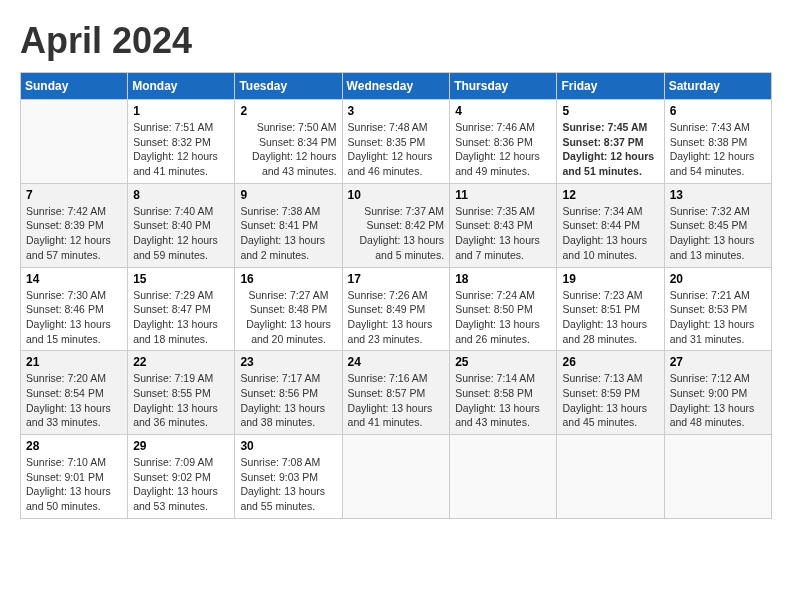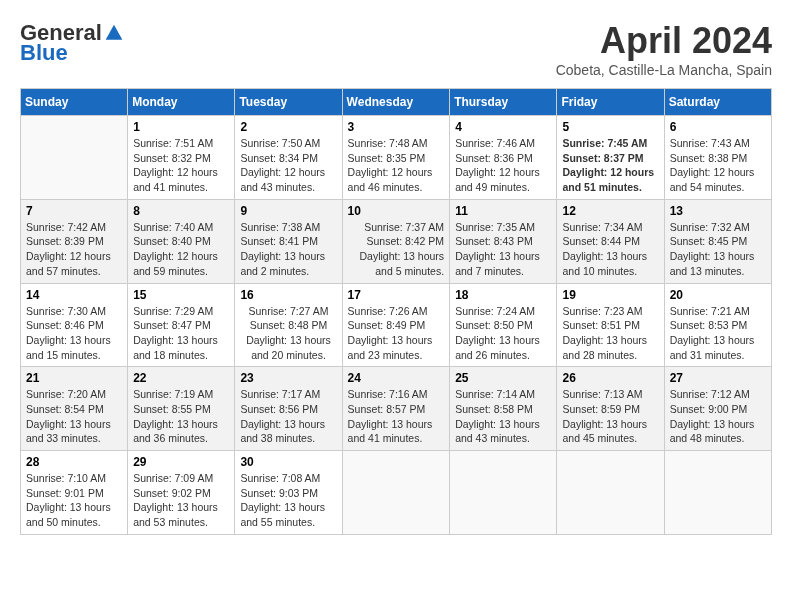--- a/index.html
+++ b/index.html
@@ -86,32 +86,22 @@
       line-height: 1.4;
     }
     .empty-cell {
       background-color: #f9f9f9 !important;
     }
   </style>
 </head>
 <body>
 
 <div class="header">
-  <div class="logo">
-    <div class="logo-text">
-      <span class="logo-general">General</span>
-      <svg class="logo-icon" viewBox="0 0 24 24">
-        <polygon points="12,2 22,20 2,20" fill="#1a6abf"></polygon>
-      </svg>
-    </div>
-    <span class="logo-blue" style="color:#1a6abf;font-size:22px;font-weight:bold;margin-top:-6px;">Blue</span>
-  </div>
   <div class="title-block">
     <div class="month-title">April 2024</div>
-    <div class="location">Cobeta, Castille-La Mancha, Spain</div>
   </div>
 </div>
 
 <table class="calendar">
   <thead>
     <tr>
     <th>Sunday</th>
         <th>Monday</th>
         <th>Tuesday</th>
         <th>Wednesday</th>
@@ -125,21 +115,21 @@
         <td class="empty-cell"></td>
         <td>
           <span class="day-number">1</span>
           <div class="day-info" style="white-space: pre-line;">Sunrise: 7:51 AM
 Sunset: 8:32 PM
 Daylight: 12 hours
 and 41 minutes.</div>
         </td>
         <td>
           <span class="day-number">2</span>
-          <div class="day-info" style="white-space: pre-line;">Sunrise: 7:50 AM
+          <div class="day-info" style="white-space: pre-line; text-align: right;">Sunrise: 7:50 AM
 Sunset: 8:34 PM
 Daylight: 12 hours
 and 43 minutes.</div>
         </td>
         <td>
           <span class="day-number">3</span>
           <div class="day-info" style="white-space: pre-line;">Sunrise: 7:48 AM
 Sunset: 8:35 PM
 Daylight: 12 hours
 and 46 minutes.</div>

